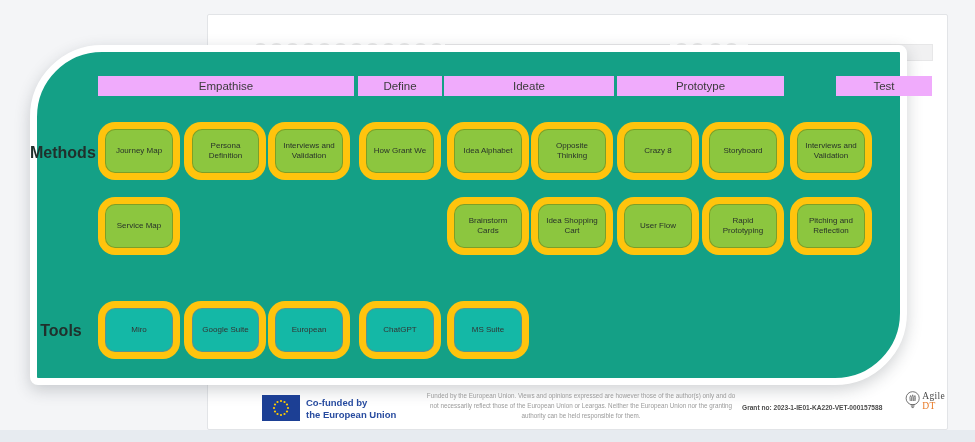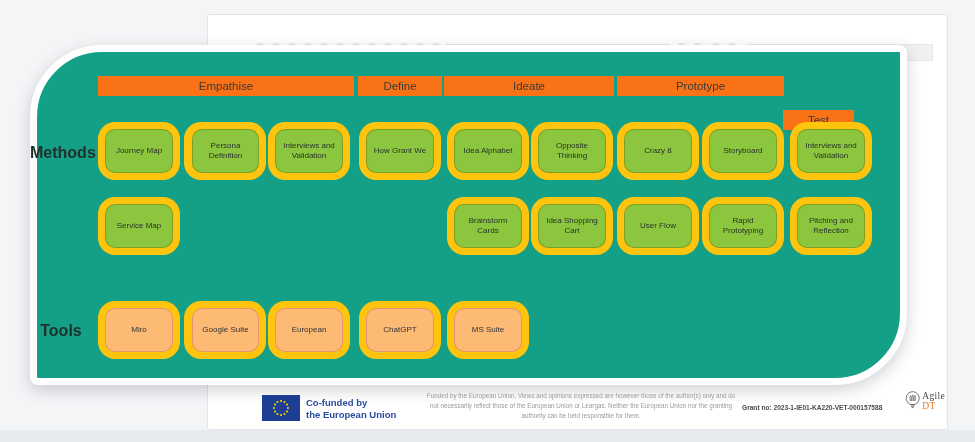--- a/index.html
+++ b/index.html
@@ -38,50 +38,50 @@
   .board{
     position:absolute;left:30px;top:45px;width:877px;height:340px;
     background:#14A086;
     border:7px solid #ffffff;box-sizing:border-box;
     border-radius:72px 8px 72px 8px;
     box-shadow:0 5px 16px rgba(40,50,60,.22);
   }
 
   
   .phase{
-    position:absolute;top:76px;height:20px;background:#f97316;
+    position:absolute;top:76px;height:20px;background:#f0abfc;
     color:#3b3b3b;font-size:11.5px;display:flex;align-items:center;justify-content:center;
     z-index:3;
   }
   .h-emp{left:98px;width:256px;}
   .h-def{left:358px;width:84px;}
   .h-ide{left:444px;width:170px;}
   .h-pro{left:617px;width:167px;}
-  .h-tes{left:783px;width:71px;margin-top:34px;}
+  .h-tes{left:836px;width:96px;}
 
   
   .rowlabel{
     position:absolute;left:30px;width:62px;text-align:center;color:#20302c;
     font-size:16px;z-index:3;font-weight:bold;
   }
   .rl-methods{top:144px;}
   .rl-tools{top:322px;}
 
   
   .card{
     position:absolute;width:82px;height:58px;background:#FFC40D;border-radius:17px;
     padding:7px;box-sizing:border-box;z-index:3;
   }
   .card-inner{
     width:100%;height:100%;border-radius:10px;
     display:flex;align-items:center;justify-content:center;text-align:center;
     font-size:8px;line-height:1.25;color:#28322a;padding:2px;box-sizing:border-box;
   }
   .green .card-inner{background:#8CC63F;border:1px solid rgba(105,110,10,.45);}
-  .pink  .card-inner{background:#fdba74;border:1px solid rgba(190,95,110,.40);color:#333;}
+  .pink  .card-inner{background:#14b8a6;border:1px solid rgba(190,95,110,.40);color:#333;}
   .c1{left:98px;}  .c2{left:184px;padding-left:8px;} .c3{left:268px;}
   .c4{left:359px;} .c5{left:447px;} .c6{left:531px;}
   .c7{left:617px;} .c8{left:702px;} .c9{left:790px;}
   .r1{top:122px;}  .r2{top:197px;}  .rt{top:301px;}
 
   
   .eu-flag{position:absolute;left:262px;top:395px;z-index:4;}
   .eu-text{
     position:absolute;left:306px;top:397px;z-index:4;
     color:#274b9f;font-weight:bold;font-size:9.5px;line-height:1.25;

